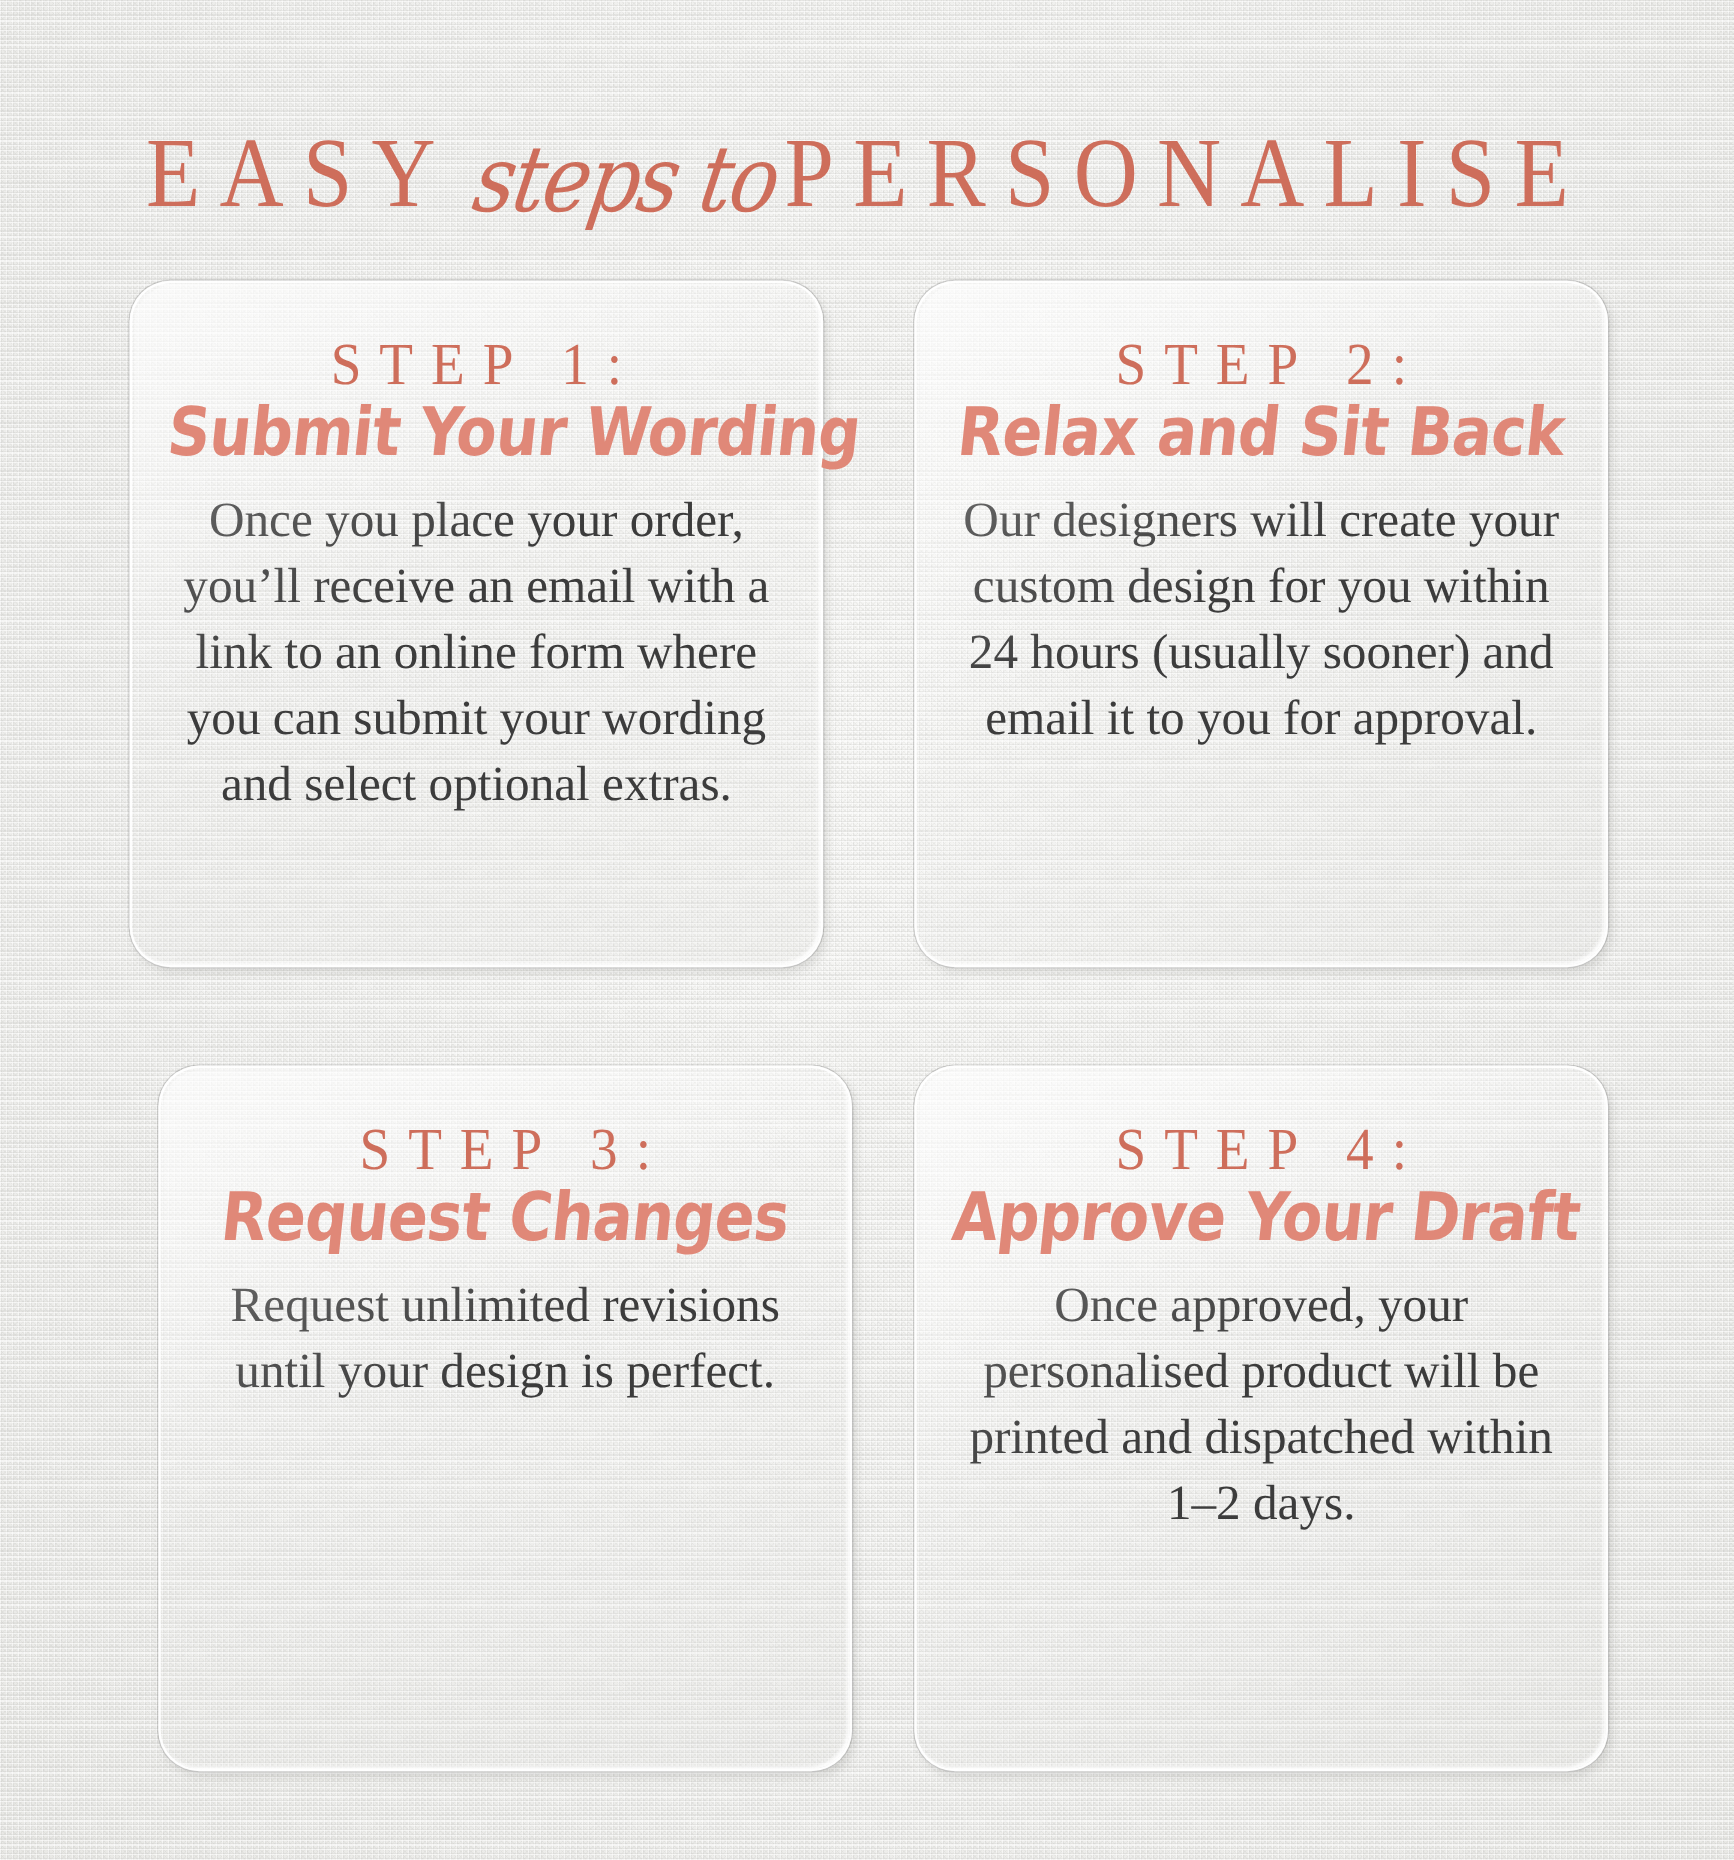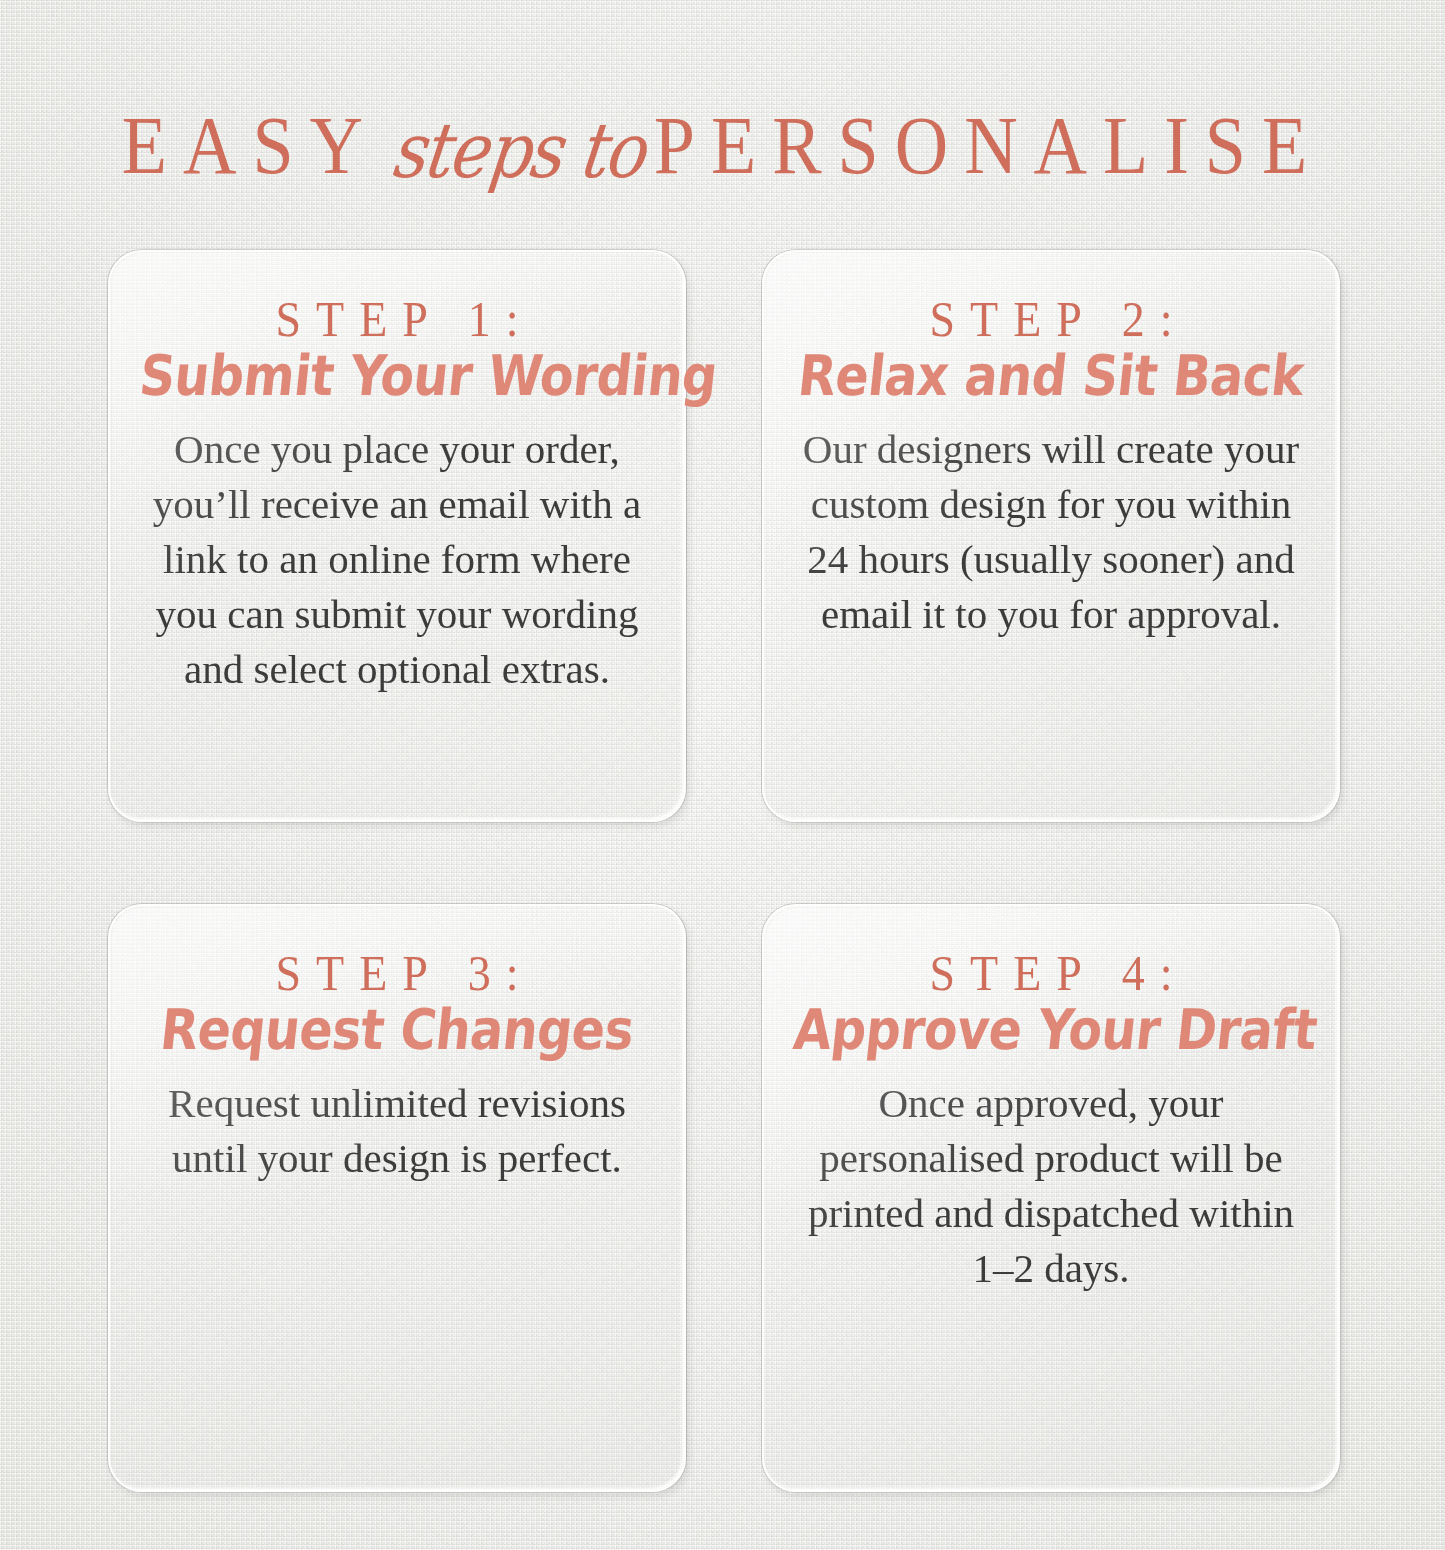--- a/index.html
+++ b/index.html
@@ -69,21 +69,21 @@
     letter-spacing: -2px;
     transform: skewX(-9deg) scale(1.02, 1.16) translateY(4px);
     transform-origin: center bottom;
     padding: 0 14px;
   }
 
   
   .cards {
     position: absolute;
     left: 108px;
-    top: 250px;
+    top: 234px;
     width: 1232px;
   }
   .card-row {
     display: flex;
     justify-content: space-between;
   }
   .card {
     position: relative;
     width: 578px;
     box-sizing: border-box;
@@ -93,21 +93,21 @@
     background:
       linear-gradient(158deg, rgba(255,255,255,0.55) 0%, rgba(255,255,255,0.10) 38%, rgba(228,228,225,0.22) 100%);
     border: 2px solid rgba(255,255,255,0.92);
     box-shadow:
       0 0 0 1px rgba(120,120,118,0.30),
       -2px -2px 3px rgba(255,255,255,0.9) inset,
       3px 4px 7px rgba(92,92,90,0.16),
       0 1px 0 rgba(255,255,255,0.85);
   }
   .card.row1 { height: 572px; }
-  .card.row2 { height: 588px; }
+  .card.row2 { height: 588px; margin-left: 24px; }
 
   .card-inner-sheen {
     position: absolute;
     inset: 2px;
     border-radius: 31px;
     pointer-events: none;
     background: linear-gradient(152deg, rgba(255,255,255,0.40) 0%, rgba(255,255,255,0.0) 45%);
   }
 
   .step-label {

